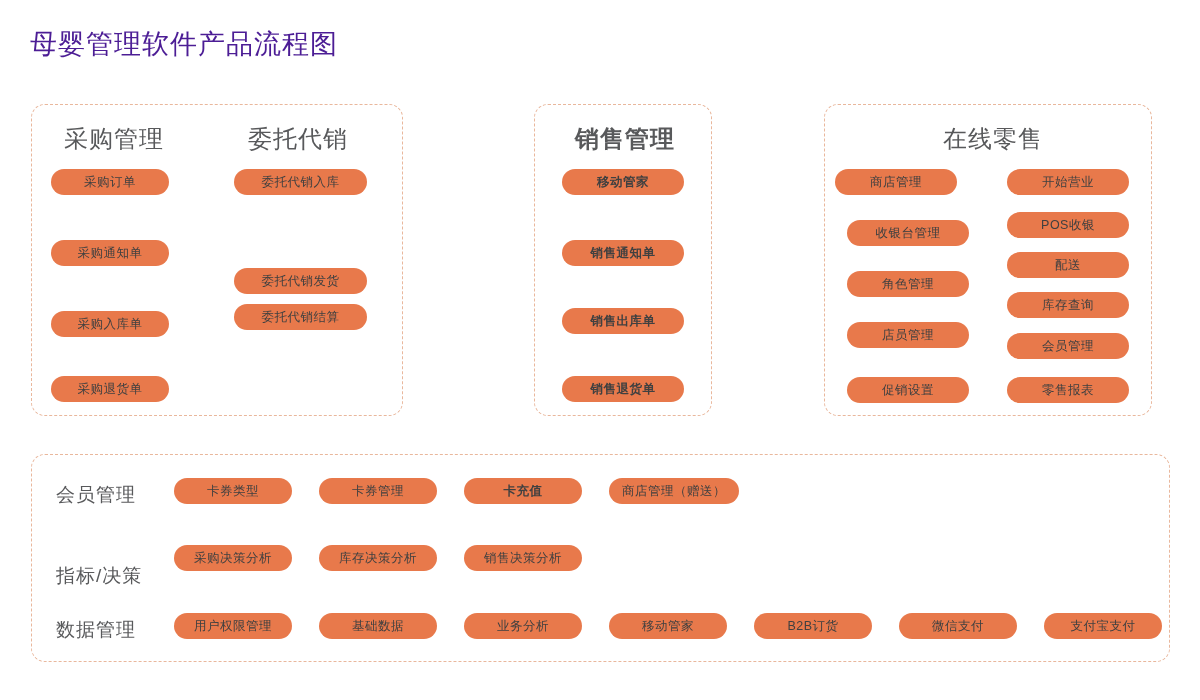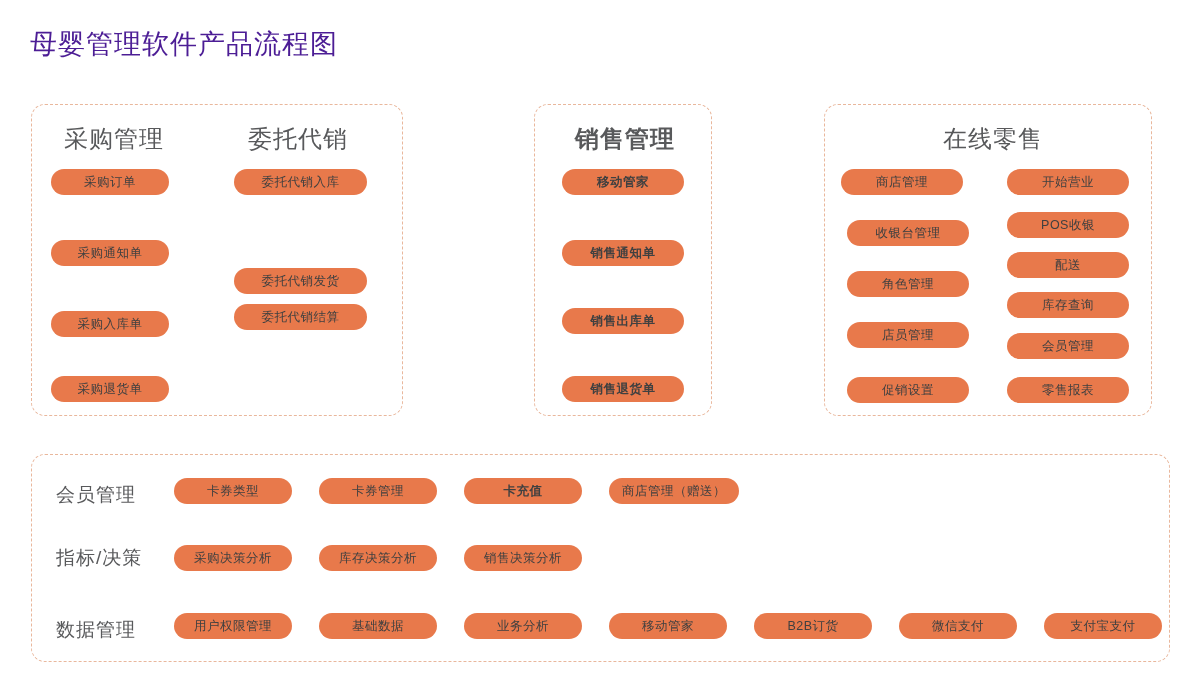--- a/index.html
+++ b/index.html
@@ -96,21 +96,21 @@
 
   <div class="pill" style="left:27px; top:64px;  width:122px;">移动管家</div>
   <div class="pill" style="left:27px; top:135px; width:122px;">销售通知单</div>
   <div class="pill" style="left:27px; top:203px; width:122px;">销售出库单</div>
   <div class="pill" style="left:27px; top:271px; width:122px;">销售退货单</div>
 </div>
 
 <div class="panel" id="panel-retail">
   <div class="panel-heading" style="left:118px; top:18px;">在线零售</div>
 
-  <div class="pill" style="left:16px;  top:64px;  width:122px;">商店管理</div>
+  <div class="pill" style="left:10px;  top:64px;  width:122px;">商店管理</div>
   <div class="pill" style="left:22px;  top:115px; width:122px;">收银台管理</div>
   <div class="pill" style="left:22px;  top:166px; width:122px;">角色管理</div>
   <div class="pill" style="left:22px;  top:217px; width:122px;">店员管理</div>
   <div class="pill" style="left:22px;  top:272px; width:122px;">促销设置</div>
 
   <div class="pill" style="left:182px; top:64px;  width:122px;">开始营业</div>
   <div class="pill" style="left:182px; top:107px; width:122px;">POS收银</div>
   <div class="pill" style="left:182px; top:147px; width:122px;">配送</div>
   <div class="pill" style="left:182px; top:187px; width:122px;">库存查询</div>
   <div class="pill" style="left:182px; top:228px; width:122px;">会员管理</div>
@@ -118,21 +118,21 @@
 </div>
 
 <div class="panel" id="panel-bottom">
 
   <div class="row-label" style="left:24px; top:27px;">会员管理</div>
   <div class="pill" style="left:142px; top:23px; width:118px;">卡券类型</div>
   <div class="pill" style="left:287px; top:23px; width:118px;">卡券管理</div>
   <div class="pill" style="left:432px; top:23px; width:118px;font-weight:bold;">卡充值</div>
   <div class="pill" style="left:577px; top:23px; width:130px;">商店管理（赠送）</div>
 
-  <div class="row-label" style="left:24px; top:90px;">指标/决策</div>
+  <div class="row-label" style="left:24px; top:108px;">指标/决策</div>
   <div class="pill" style="left:142px; top:90px; width:118px;">采购决策分析</div>
   <div class="pill" style="left:287px; top:90px; width:118px;">库存决策分析</div>
   <div class="pill" style="left:432px; top:90px; width:118px;">销售决策分析</div>
 
   <div class="row-label" style="left:24px; top:162px;">数据管理</div>
   <div class="pill" style="left:142px; top:158px; width:118px;">用户权限管理</div>
   <div class="pill" style="left:287px; top:158px; width:118px;">基础数据</div>
   <div class="pill" style="left:432px; top:158px; width:118px;">业务分析</div>
   <div class="pill" style="left:577px; top:158px; width:118px;">移动管家</div>
   <div class="pill" style="left:722px; top:158px; width:118px;">B2B订货</div>

